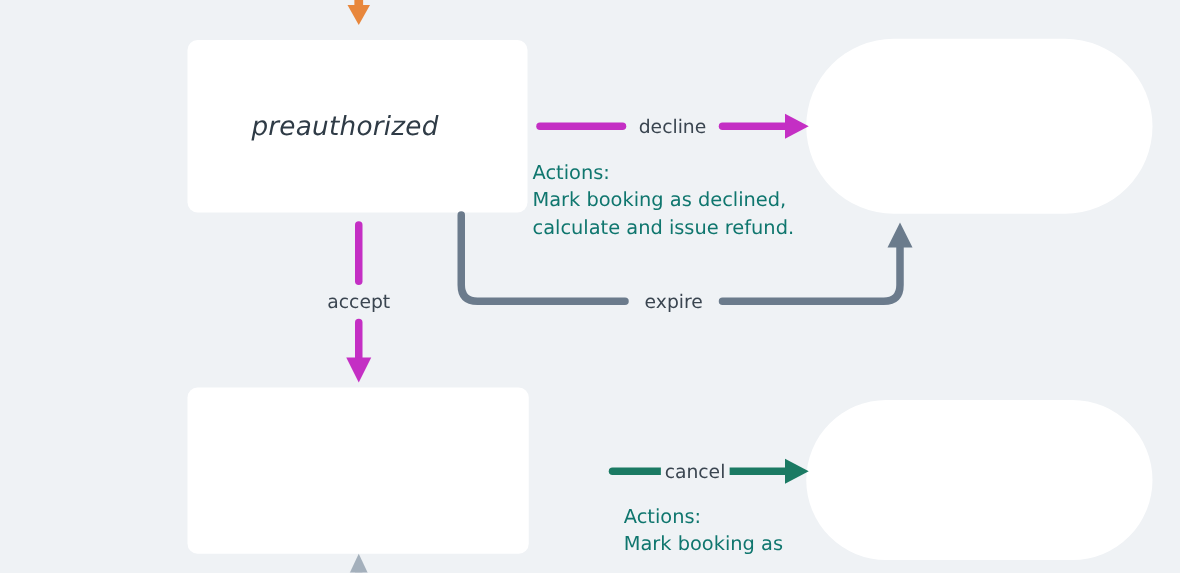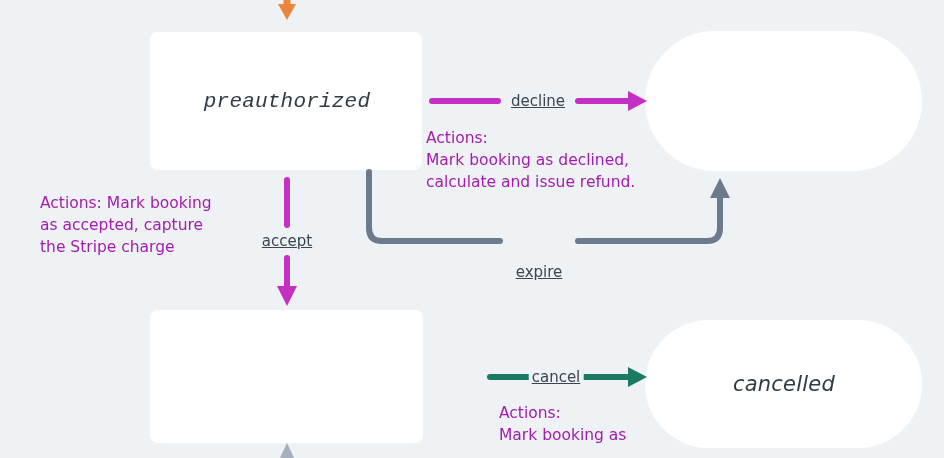--- a/index.html
+++ b/index.html
@@ -37,27 +37,26 @@
   }
   .edge-label {
     position: absolute;
     font-size: 15px;
     color: #3a4550;
     font-family: "DejaVu Sans", sans-serif;
     white-space: nowrap;
     transform: translate(-50%, -50%);
     background: #eff2f5;
     padding: 0 3px;
-    text-decoration: underline;
   }
   .action-note {
     position: absolute;
     font-size: 15.5px;
     line-height: 22px;
-    color: #a21caf;
+    color: #0f766e;
     font-family: "DejaVu Sans", sans-serif;
     white-space: pre;
     font-weight: 500;
   }
 </style>
 </head>
 <body>
 
 <div id="diagram-root">
 
@@ -108,37 +107,33 @@
       <path d="M 647 377 L 628 367 L 628 387 Z" fill="#1b7a63"></path>
     </g>
 
     <g>
       <path d="M 287 443 L 279 460 L 295 460 Z" fill="#97a4b1" opacity="0.85"></path>
       <line x1="287" y1="458" x2="287" y2="474" stroke="#97a4b1" stroke-width="6" opacity="0.85"></line>
     </g>
 
   </svg>
 
-  <div class="node-label" style="left:287px; top:101px;font-family:Liberation Mono, monospace;">preauthorized</div>
+  <div class="node-label" style="left:276px; top:101px;">preauthorized</div>
 
 
 
-  <div class="node-label" style="left:784px; top:384px;">cancelled</div>
 
   <div class="edge-label" style="left:538px; top:101px;">decline</div>
 
   <div class="edge-label" style="left:287px; top:241px;text-align:right;">accept</div>
 
-  <div class="edge-label" style="left:539px; top:241px;margin-top:31px;">expire</div>
+  <div class="edge-label" style="left:539px; top:241px;">expire</div>
 
   <div class="edge-label" style="left:556px; top:377px;">cancel</div>
 
-  <div class="action-note" style="left:40px; top:192px;">Actions: Mark booking
-as accepted, capture
-the Stripe charge</div>
 
   <div class="action-note" style="left:426px; top:127px;">Actions:
 Mark booking as declined,
 calculate and issue refund.</div>
 
   <div class="action-note" style="left:499px; top:402px;">Actions:
 Mark booking as</div>
 
 </div>
 

